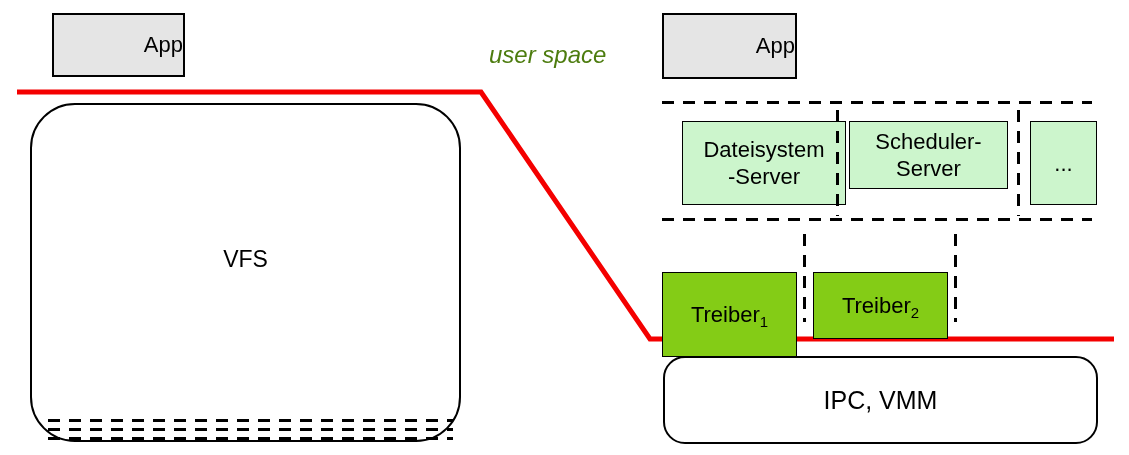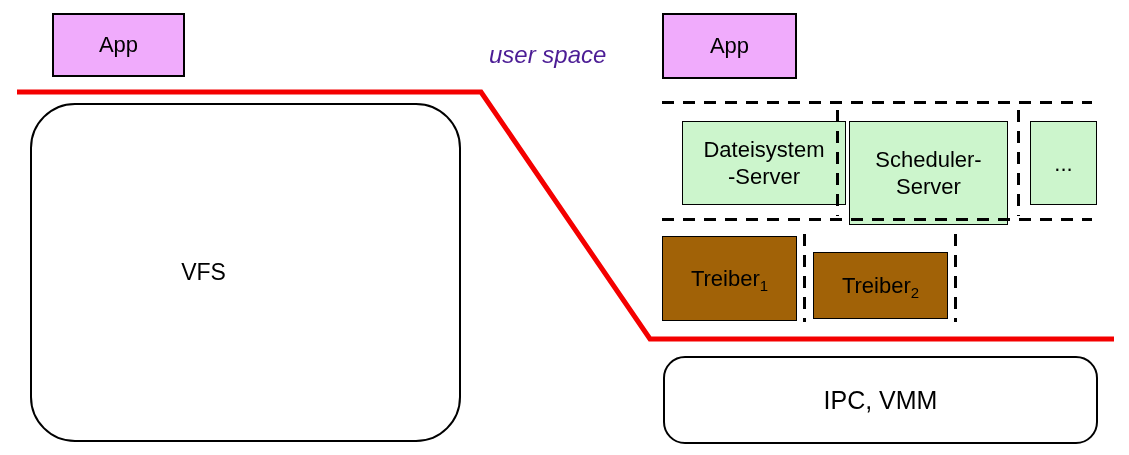--- a/index.html
+++ b/index.html
@@ -10,29 +10,30 @@
     font-family:"Liberation Sans", sans-serif;
     color:#000;
     overflow:hidden;
   }
   .abs{position:absolute;}
   .box{
     display:flex;align-items:center;justify-content:center;
     box-sizing:border-box;text-align:center;
   }
   .app-box{
-    background:#f0abfc;
+    background:#e5e5e5;
     border:2px solid #000;
     font-size:22px;
+    justify-content:flex-end;
   }
   .mono-box{
     border:2px solid #000;
     border-radius:45px;
     box-sizing:border-box;
-    display:flex;flex-direction:row;
+    display:flex;flex-direction:column;
     background:#fff;
     gap:6px;
   }
   .mono-row{
     flex:1;display:flex;align-items:center;justify-content:center;
     font-size:23px;
   }
   .dash-h{
     height:3px;
     background:repeating-linear-gradient(90deg,#000 0 12px,transparent 12px 21px);
@@ -41,33 +42,34 @@
     width:3px;
     background:repeating-linear-gradient(180deg,#000 0 12px,transparent 12px 21px);
   }
   .mono-sep{margin:0 6px 0 16px;}
   .server-box{
     background:#ccf5cc;
     border:1.8px solid #000;
     font-size:22px;line-height:27px;
   }
   .driver-box{
-    background:#a16207;
+    background:#84cc16;
     border:1.8px solid #000;
     font-size:22px;
+    margin-top:36px;
   }
   .driver-box sub{font-size:15px;line-height:0;}
   .kernel-box{
     border:2px solid #000;
     border-radius:22px;
     font-size:25px;
     background:#fff;
   }
   .space-label{
-    color:#4c1d95;
+    color:#4d7c0f;
     font-style:italic;
     font-size:24px;
     white-space:nowrap;
   }
   svg.redline{pointer-events:none;}
 </style>
 </head>
 <body>
 
 <div id="canvas">
@@ -97,38 +99,38 @@
 
   <div class="abs dash-h" style="left:662px;top:101px;width:430px;"></div>
 
   <div class="abs box server-box" style="left:662px;top:121px;width:164px;height:84px;margin-left:20px;">
     <span>
       <span>Dateisystem</span><br>
       <span>-Server</span>
     </span>
   </div>
   <div class="abs dash-v" style="left:836px;top:110px;height:106px;"></div>
-  <div class="abs box server-box" style="left:849px;top:121px;width:159px;height:104px;">
+  <div class="abs box server-box" style="left:849px;top:121px;width:159px;height:68px;">
     <span>
       <span>Scheduler-</span><br>
       <span>Server</span>
     </span>
   </div>
   <div class="abs dash-v" style="left:1017px;top:110px;height:106px;"></div>
   <div class="abs box server-box" style="left:1030px;top:121px;width:67px;height:84px;">
     <span>...</span>
   </div>
 
   <div class="abs dash-h" style="left:662px;top:218px;width:430px;"></div>
 
   <div class="abs box driver-box" style="left:662px;top:236px;width:135px;height:85px;">
     <span><span>Treiber</span><sub>1</sub></span>
   </div>
   <div class="abs dash-v" style="left:803px;top:234px;height:88px;"></div>
-  <div class="abs box driver-box" style="left:813px;top:252px;width:135px;height:67px;">
+  <div class="abs box driver-box" style="left:813px;top:236px;width:135px;height:67px;">
     <span><span>Treiber</span><sub>2</sub></span>
   </div>
   <div class="abs dash-v" style="left:954px;top:234px;height:88px;"></div>
 
   <div class="abs box kernel-box" style="left:663px;top:356px;width:435px;height:88px;text-align:right;">
     <span>IPC, VMM</span>
   </div>
 
 </div>
 

